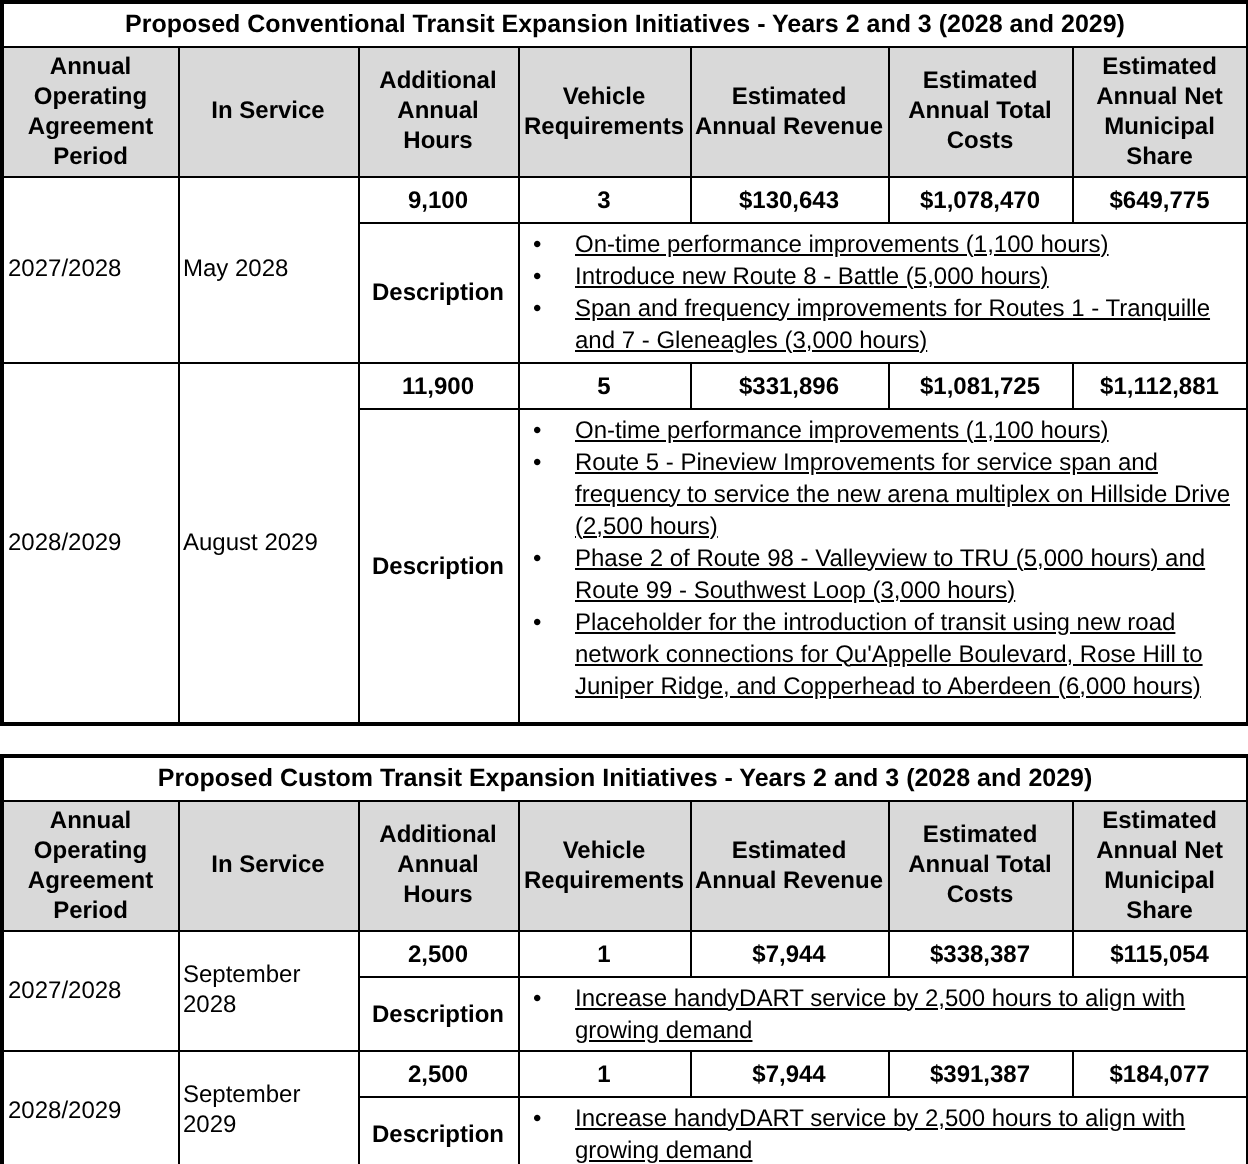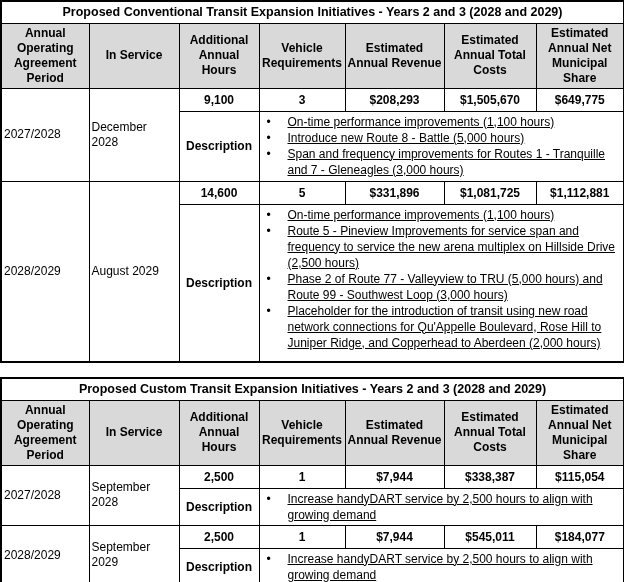--- a/index.html
+++ b/index.html
@@ -112,51 +112,51 @@
     <th>Annual Operating Agreement Period</th>
     <th>In Service</th>
     <th>Additional Annual Hours</th>
     <th>Vehicle Requirements</th>
     <th>Estimated Annual Revenue</th>
     <th>Estimated Annual Total Costs</th>
     <th>Estimated Annual Net Municipal Share</th>
   </tr>
   <tr class="num-row">
     <td class="plain-cell" rowspan="2">2027/2028</td>
-    <td class="plain-cell" rowspan="2">December 2028</td>
+    <td class="plain-cell" rowspan="2">May 2028</td>
     <td class="num-cell">9,100</td>
     <td class="num-cell">3</td>
-    <td class="num-cell">$208,293</td>
-    <td class="num-cell">$1,505,670</td>
+    <td class="num-cell">$130,643</td>
+    <td class="num-cell">$1,078,470</td>
     <td class="num-cell">$649,775</td>
   </tr>
   <tr class="desc-tall-1">
     <td class="desc-label-cell">Description</td>
     <td class="bullets-cell" colspan="4">
       <div class="bullet">On-time performance improvements (1,100 hours)</div>
       <div class="bullet">Introduce new Route 8 - Battle (5,000 hours)</div>
       <div class="bullet">Span and frequency improvements for Routes 1 - Tranquille and 7 - Gleneagles (3,000 hours)</div>
     </td>
   </tr>
   <tr class="num-row">
     <td class="plain-cell" rowspan="2">2028/2029</td>
     <td class="plain-cell" rowspan="2">August 2029</td>
-    <td class="num-cell">14,600</td>
+    <td class="num-cell">11,900</td>
     <td class="num-cell">5</td>
     <td class="num-cell">$331,896</td>
     <td class="num-cell">$1,081,725</td>
     <td class="num-cell">$1,112,881</td>
   </tr>
   <tr class="desc-tall-2">
     <td class="desc-label-cell">Description</td>
     <td class="bullets-cell" colspan="4">
       <div class="bullet">On-time performance improvements (1,100 hours)</div>
       <div class="bullet">Route 5 - Pineview Improvements for service span and frequency to service the new arena multiplex on Hillside Drive (2,500 hours)</div>
-      <div class="bullet">Phase 2 of Route 77 - Valleyview to TRU (5,000 hours) and Route 99 - Southwest Loop (3,000 hours)</div>
-      <div class="bullet">Placeholder for the introduction of transit using new road network connections for Qu'Appelle Boulevard, Rose Hill to Juniper Ridge, and Copperhead to Aberdeen (2,000 hours)</div>
+      <div class="bullet">Phase 2 of Route 98 - Valleyview to TRU (5,000 hours) and Route 99 - Southwest Loop (3,000 hours)</div>
+      <div class="bullet">Placeholder for the introduction of transit using new road network connections for Qu'Appelle Boulevard, Rose Hill to Juniper Ridge, and Copperhead to Aberdeen (6,000 hours)</div>
     </td>
   </tr>
 </tbody>
   </table>
 
 <table class="doc-table">
   <colgroup>
     <col class="c1">
       <col class="c2">
       <col class="c3">
@@ -192,21 +192,21 @@
     <td class="bullets-cell" colspan="4">
       <div class="bullet">Increase handyDART service by 2,500 hours to align with growing demand</div>
     </td>
   </tr>
   <tr class="num-row">
     <td class="plain-cell" rowspan="2">2028/2029</td>
     <td class="plain-cell" rowspan="2">September 2029</td>
     <td class="num-cell">2,500</td>
     <td class="num-cell">1</td>
     <td class="num-cell">$7,944</td>
-    <td class="num-cell">$545,011</td>
+    <td class="num-cell">$391,387</td>
     <td class="num-cell">$184,077</td>
   </tr>
   <tr class="desc-short">
     <td class="desc-label-cell">Description</td>
     <td class="bullets-cell" colspan="4">
       <div class="bullet">Increase handyDART service by 2,500 hours to align with growing demand</div>
     </td>
   </tr>
 </tbody>
   </table>

